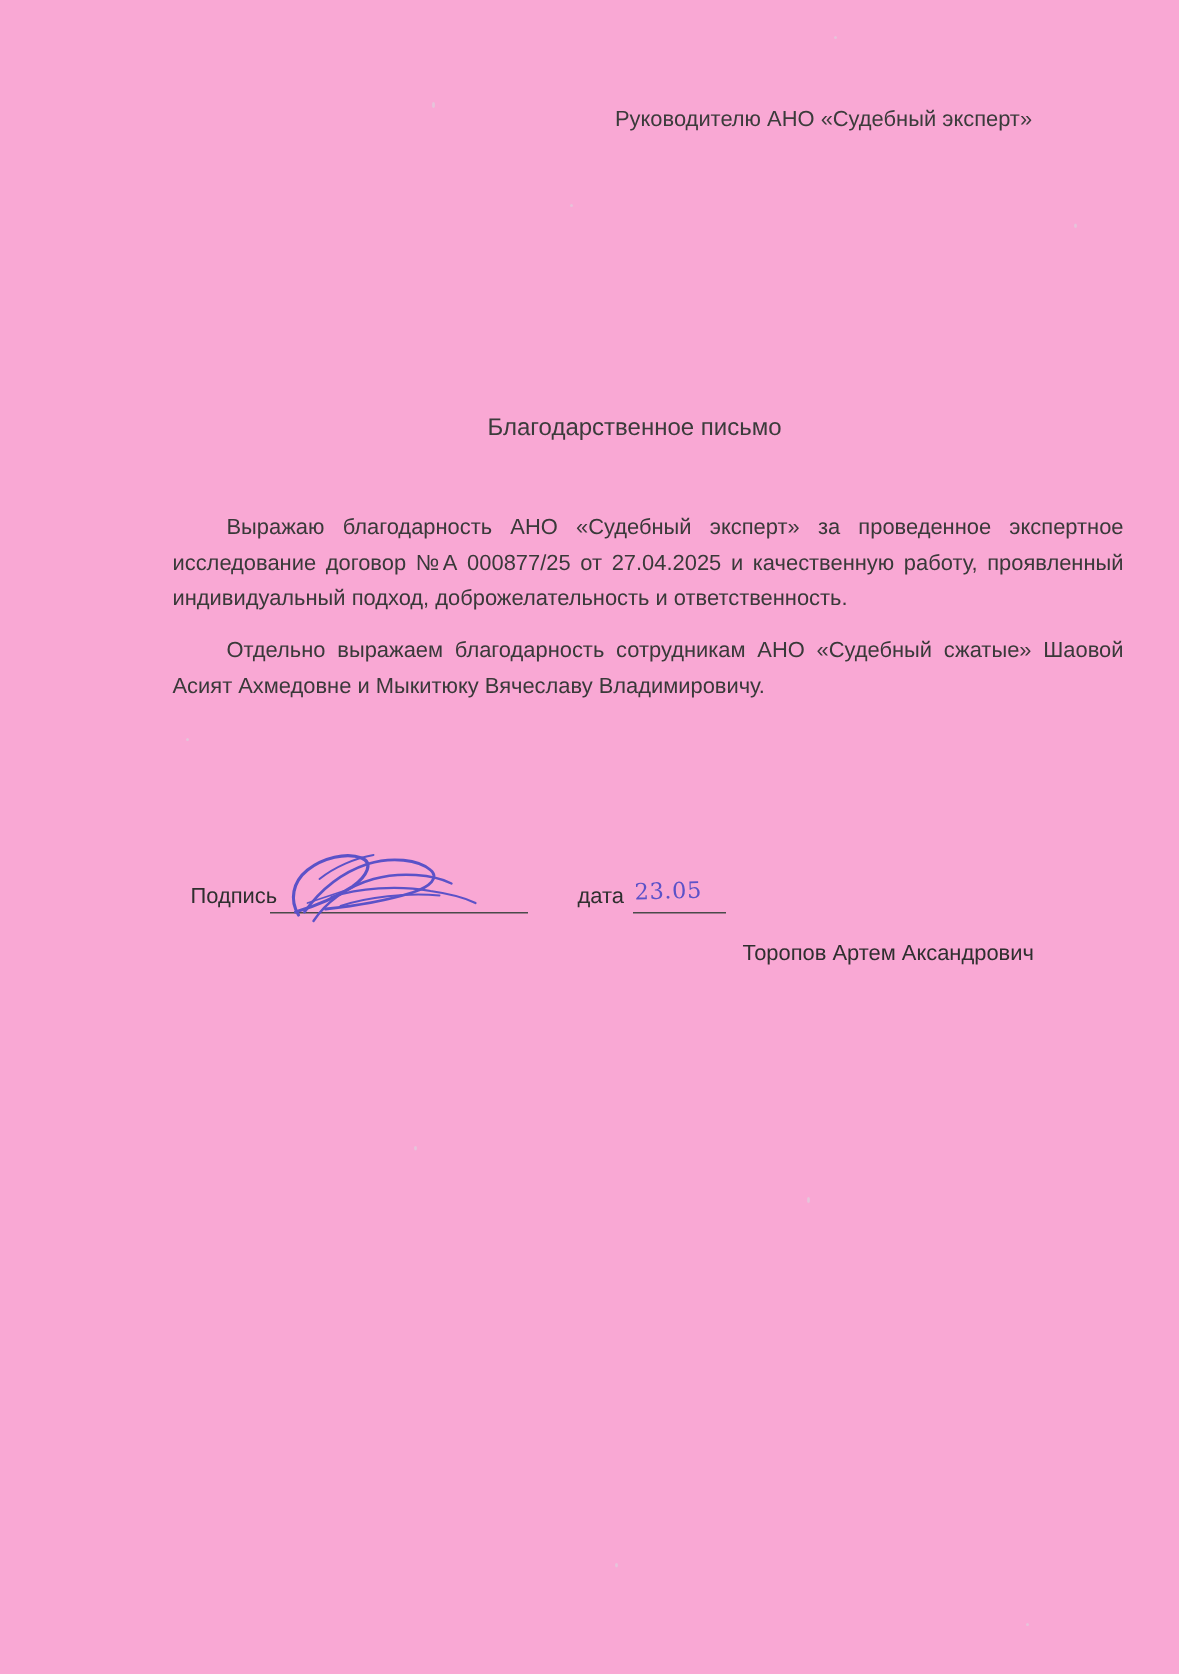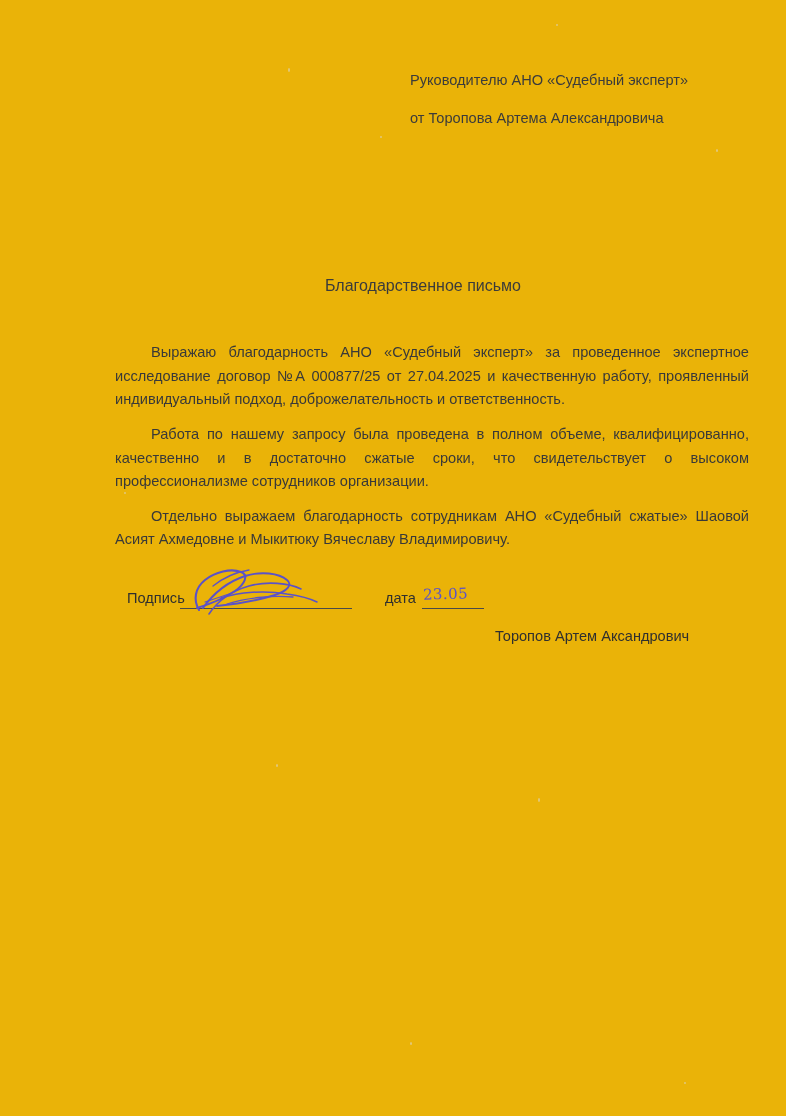--- a/index.html
+++ b/index.html
@@ -11,21 +11,21 @@
     height: 1116px;
     background: #ffffff;
     font-family: "Liberation Sans", sans-serif;
     overflow: hidden;
     position: relative;
   }
 
   .page {
     position: absolute;
     inset: 0;
-    background: #eab308;
+    background: #f9a8d4;
     padding-left: 19px;
   }
 
   
   .speckle {
     position: absolute;
     background: #d9d9df;
     border-radius: 50%;
     opacity: .55;
   }
@@ -144,28 +144,26 @@
   <div class="speckle" style="left:716px;top:149px;width:2px;height:3px;"></div>
   <div class="speckle" style="left:380px;top:136px;width:2px;height:2px;"></div>
   <div class="speckle" style="left:538px;top:798px;width:2px;height:4px;"></div>
   <div class="speckle" style="left:276px;top:764px;width:2px;height:3px;"></div>
   <div class="speckle" style="left:410px;top:1042px;width:2px;height:3px;"></div>
   <div class="speckle" style="left:684px;top:1082px;width:2px;height:2px;"></div>
   <div class="speckle" style="left:124px;top:492px;width:2px;height:2px;"></div>
 
   <div class="header-block">
     <div class="line1">Руководителю АНО «Судебный эксперт»</div>
-    <div class="line2">от Торопова Артема Александровича</div>
   </div>
 
   <div class="doc-title">Благодарственное письмо</div>
 
   <div class="body-text">
     <p><span>Выражаю благодарность АНО «Судебный эксперт» за проведенное экспертное исследование договор </span><span class="nowrap">№А 000877/25</span><span> от </span><span class="nowrap">27.04.2025</span><span> и качественную работу, проявленный индивидуальный подход, доброжелательность и ответственность.</span></p>
-    <p>Работа по нашему запросу была проведена в полном объеме, квалифицированно, качественно и в достаточно сжатые сроки, что свидетельствует о высоком профессионализме сотрудников организации.</p>
     <p>Отдельно выражаем благодарность сотрудникам АНО «Судебный сжатые» Шаовой Асият Ахмедовне и Мыкитюку Вячеславу Владимировичу.</p>
   </div>
 
   <div class="sign-row">
     <span class="sign-label">Подпись</span>
     <span class="sign-rule"></span>
 
     <svg class="signature-ink" viewBox="0 0 185 52" xmlns="http://www.w3.org/2000/svg">
       <g fill="none" stroke="#5b52c8" stroke-linecap="round" stroke-linejoin="round">
         <path d="M16 46 C10 36 12 24 22 16 C32 8 48 4 58 8 C66 11 62 20 52 27 C40 35 24 41 14 44" stroke-width="2.1"></path>

